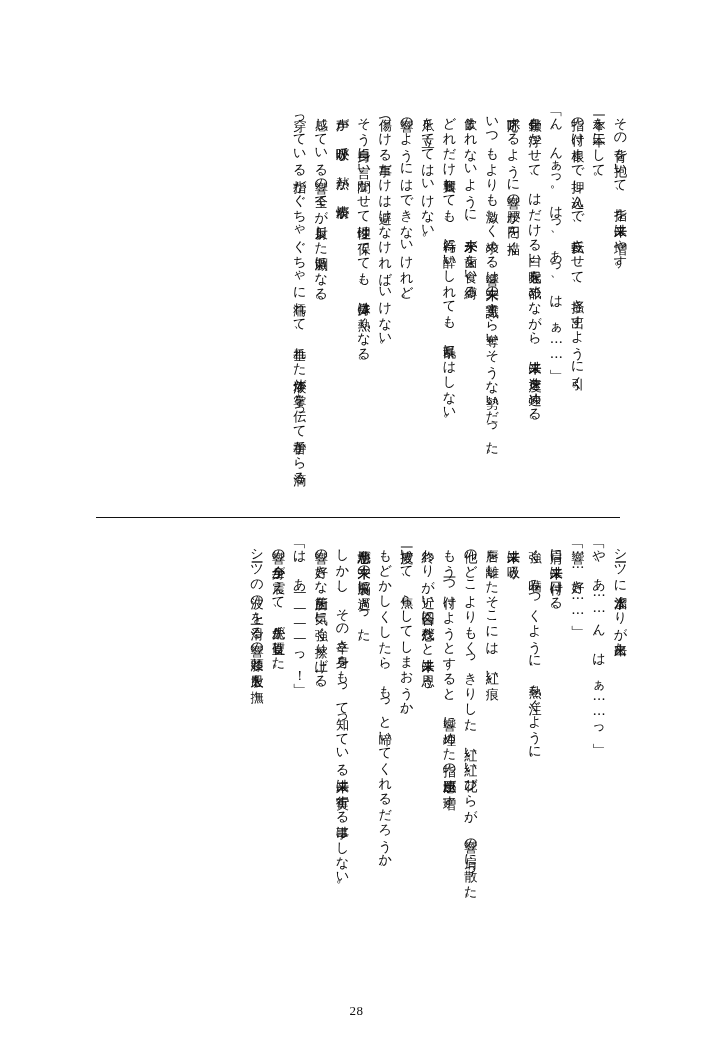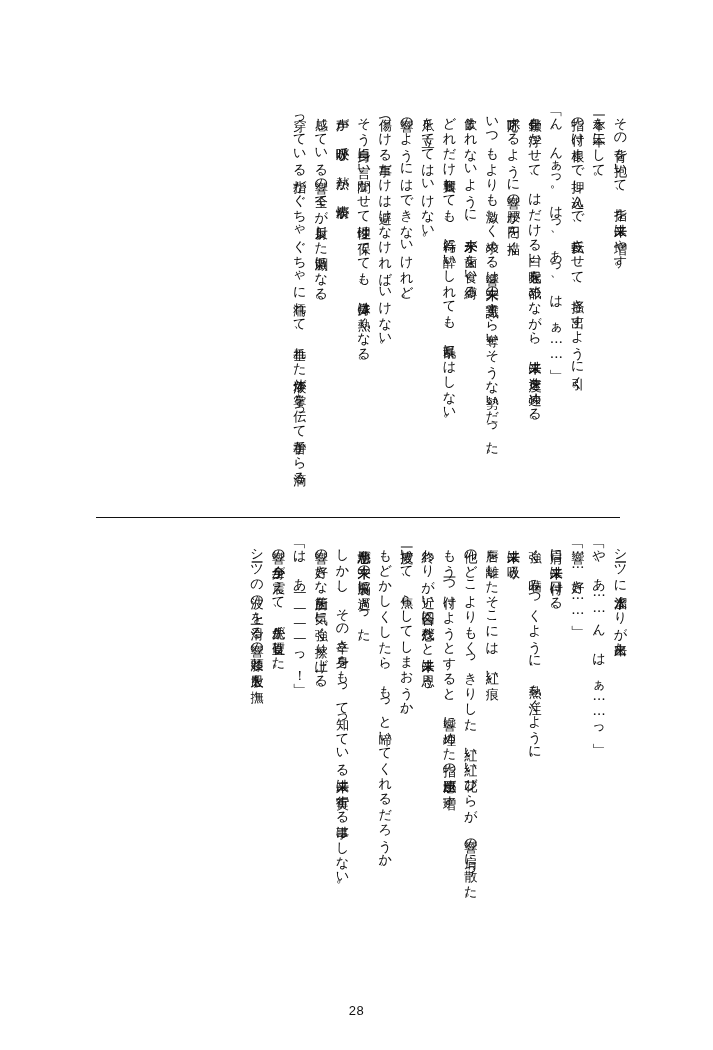--- a/index.html
+++ b/index.html
@@ -58,21 +58,21 @@
     height: 1px;
     background: #111111;
   }
   .page-number {
     position: absolute;
     left: 0;
     top: 1003px;
     width: 713px;
     text-align: center;
     font-size: 13px;
-    font-family: Liberation Sans, sans-serif;
+    font-family: Liberation Serif, serif;
     color: #111111;
     letter-spacing: 0.04em;
   }
 </style>
 </head>
 <body>
 
 <div class="page">
 
   <div class="vblock" id="block-upper">

